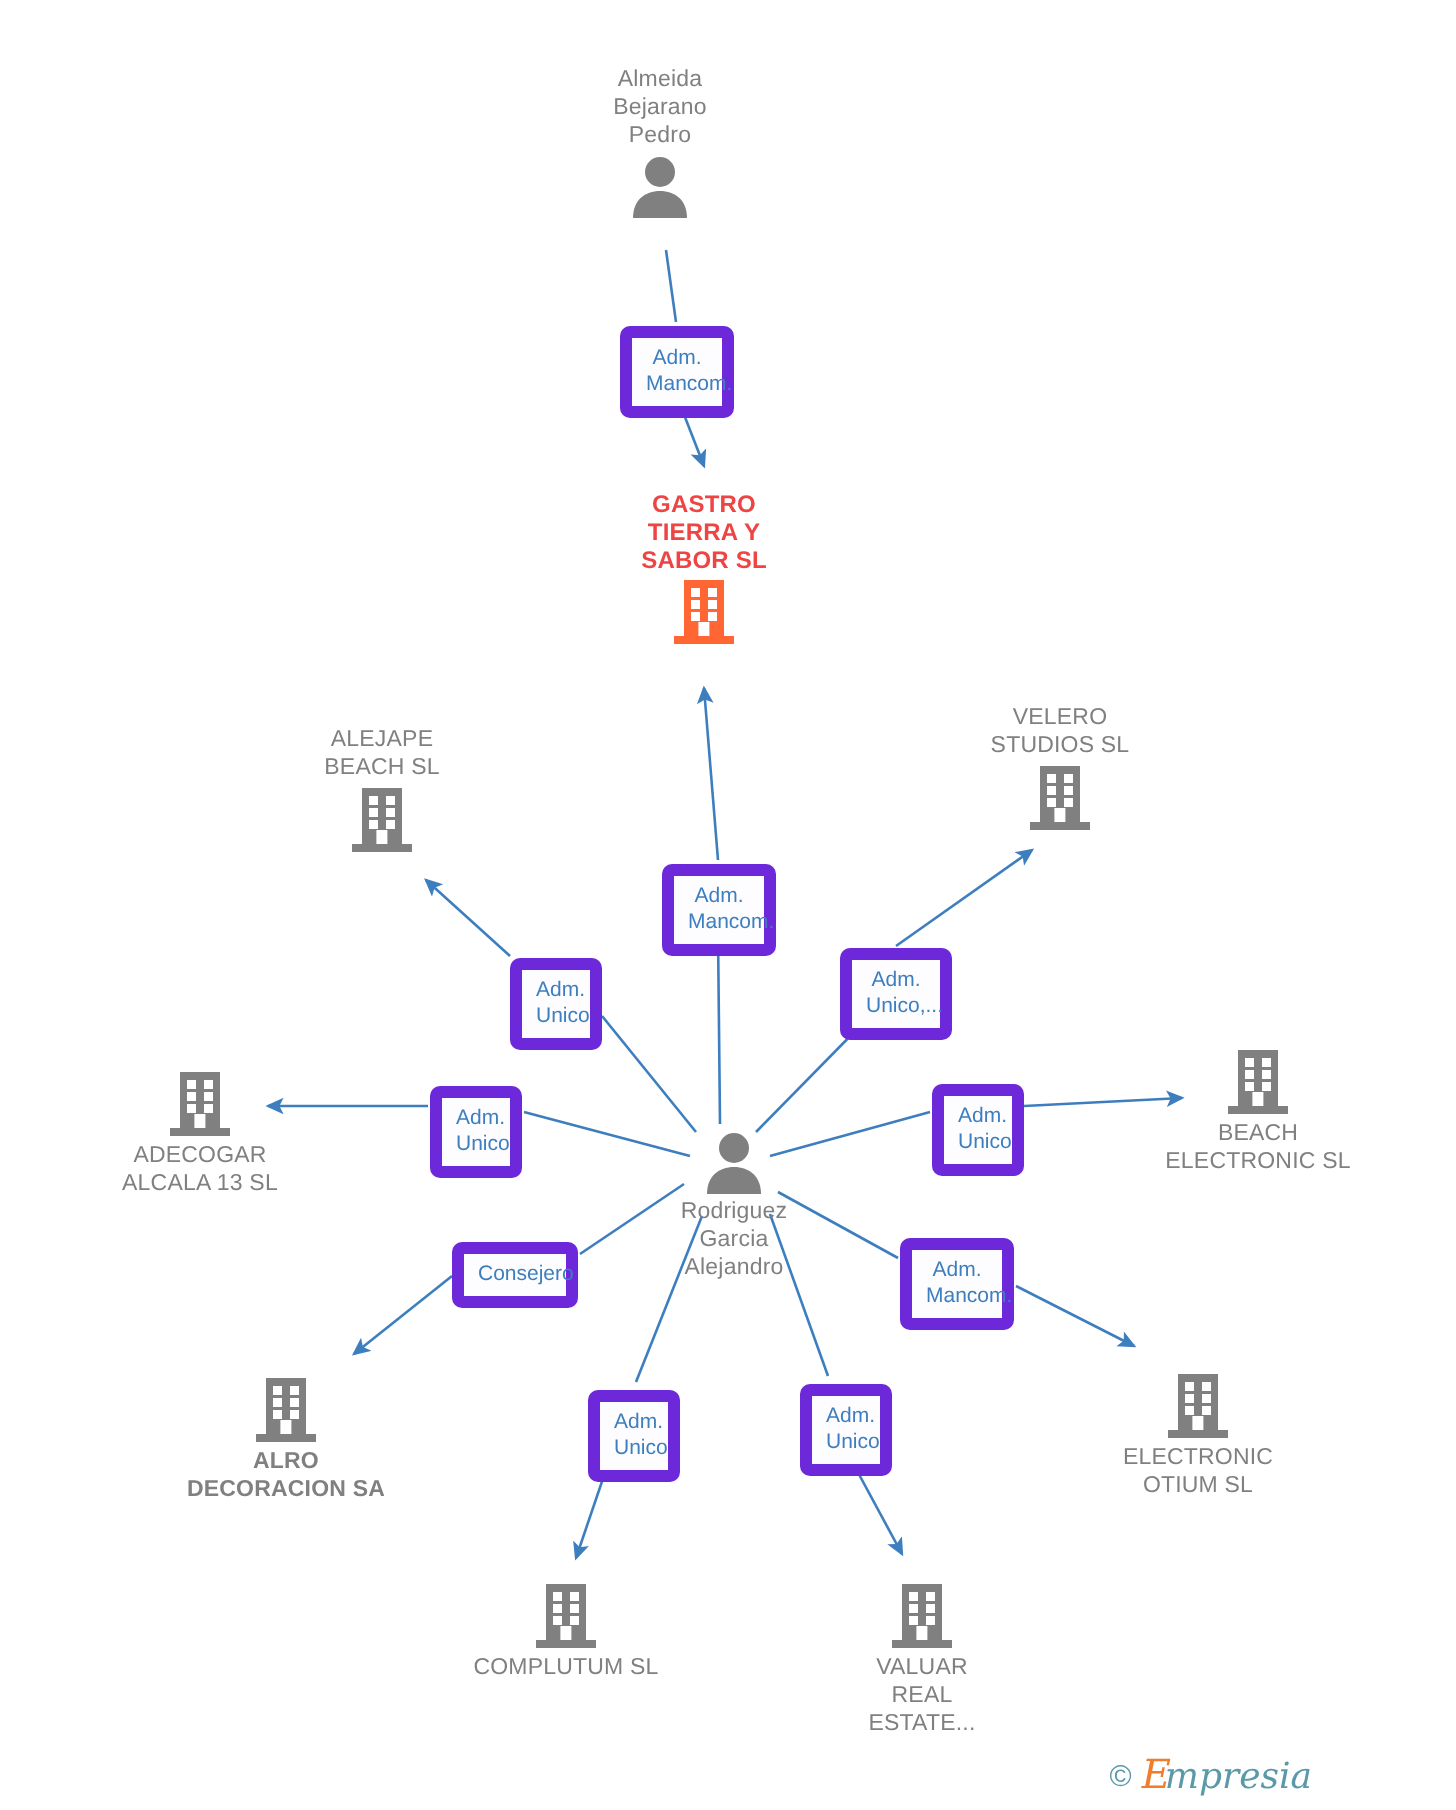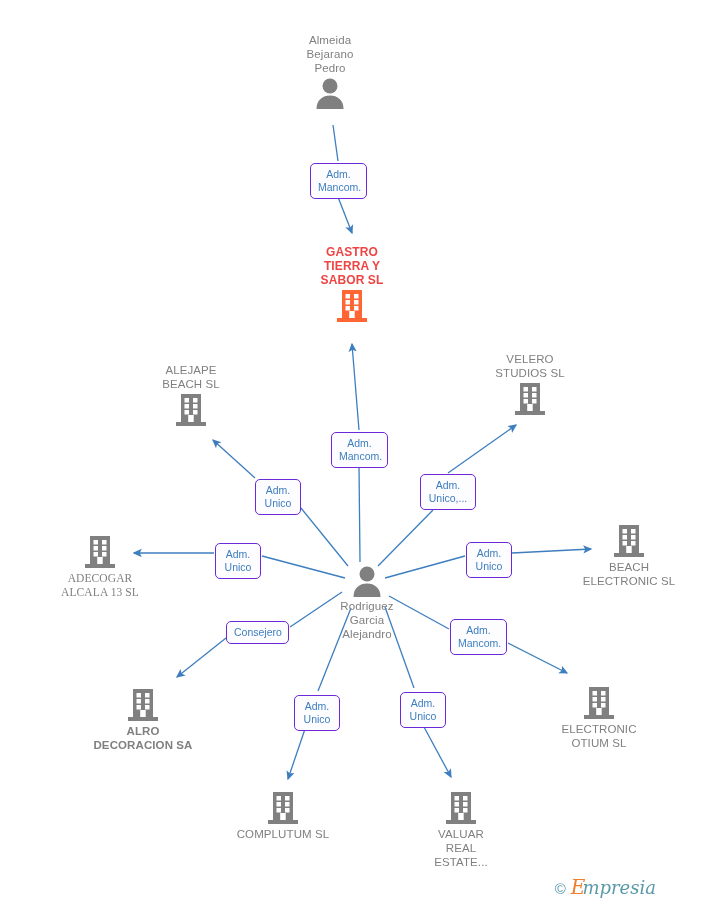--- a/index.html
+++ b/index.html
@@ -19,21 +19,21 @@
     font-size:11.5px;line-height:14px;color:#808080;
     letter-spacing:.1px;white-space:pre-line;
   }
   .node.highlight .label{color:#ef4444;font-weight:bold;font-size:12px;}
   .node .glyph{line-height:0;margin:2px 0;}
   .node .glyph svg{display:inline-block;}
 
   
   .chip{
     position:absolute;
-    border:1px solid #6d28d9;
+    border:6px solid #6d28d9;
     border-radius:5px;
     background:#fdfdff;
     color:#3d7ebf;
     font-size:10.5px;
     line-height:13px;
     text-align:center;
     padding:4px 7px;
     white-space:pre-line;
     box-sizing:border-box;
   }
@@ -140,21 +140,21 @@
               <rect x="8.5" y="5" width="4.5" height="4.5" fill="#ffffff"></rect>
               <rect x="17" y="5" width="4.5" height="4.5" fill="#ffffff"></rect>
               <rect x="8.5" y="11" width="4.5" height="4.5" fill="#ffffff"></rect>
               <rect x="17" y="11" width="4.5" height="4.5" fill="#ffffff"></rect>
               <rect x="8.5" y="17" width="4.5" height="4.5" fill="#ffffff"></rect>
               <rect x="17" y="17" width="4.5" height="4.5" fill="#ffffff"></rect>
               <rect x="12.2" y="22" width="5.5" height="7" fill="#ffffff"></rect>
             </g>
           </svg></div>
       </div>
-      <div class="node" style="left: 100px; top: 533px; font-family: Liberation Serif, serif;">
+      <div class="node" style="left: 100px; top: 533px;">
         <div class="glyph"><svg width="30" height="34" viewBox="0 0 30 34">
             <g fill="#808080">
               <rect x="5" y="1" width="20" height="28"></rect>
               <rect x="0" y="29" width="30" height="4"></rect>
               <rect x="8.5" y="5" width="4.5" height="4.5" fill="#ffffff"></rect>
               <rect x="17" y="5" width="4.5" height="4.5" fill="#ffffff"></rect>
               <rect x="8.5" y="11" width="4.5" height="4.5" fill="#ffffff"></rect>
               <rect x="17" y="11" width="4.5" height="4.5" fill="#ffffff"></rect>
               <rect x="8.5" y="17" width="4.5" height="4.5" fill="#ffffff"></rect>
               <rect x="17" y="17" width="4.5" height="4.5" fill="#ffffff"></rect>

